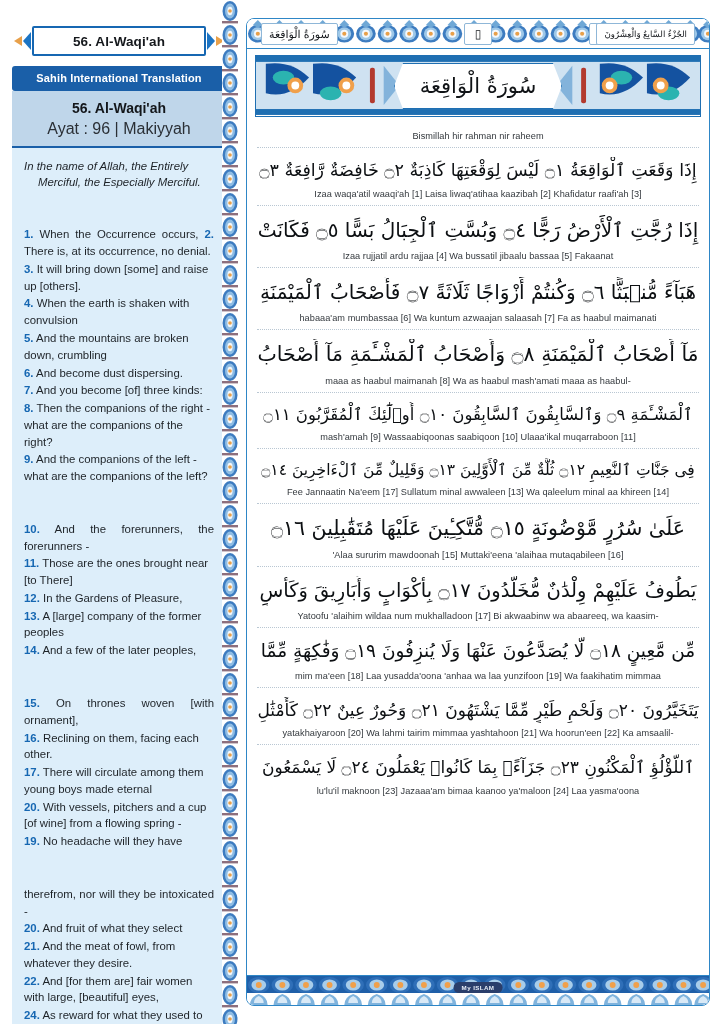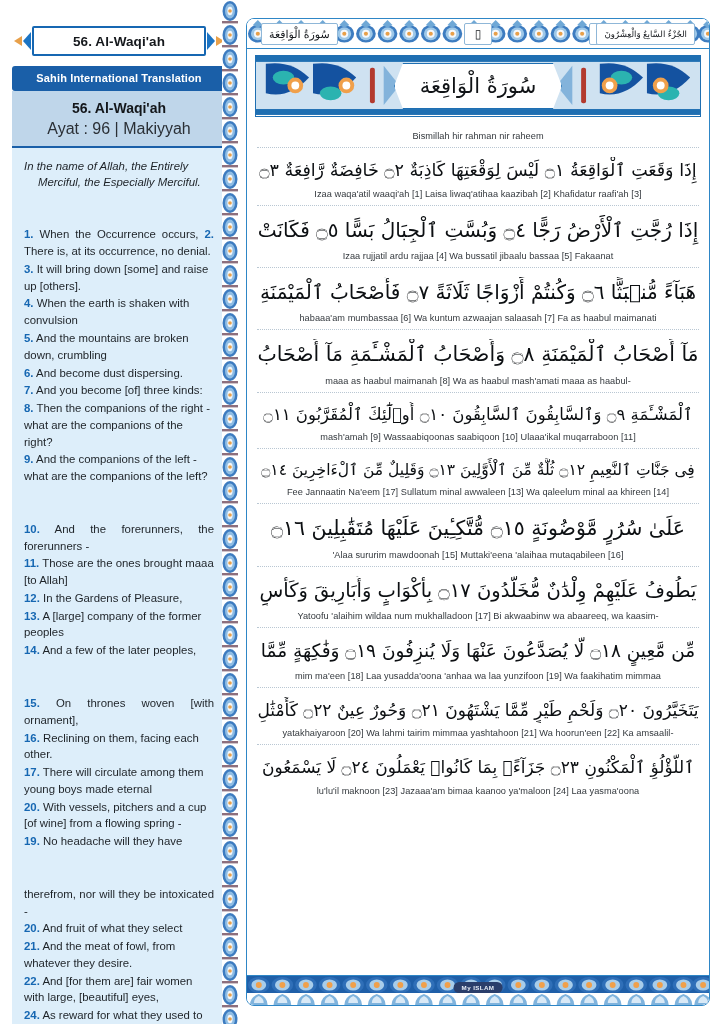--- a/index.html
+++ b/index.html
@@ -266,21 +266,21 @@
       <div id="ayat-list">
           <div class="ayah just"><span class="num">1.</span> <span>When the Occurrence occurs,</span> <span class="num">2.</span> <span>There is, at its occurrence, no denial.</span></div>
           <div class="ayah"><span class="num">3.</span> <span>It will bring down [some] and raise up [others].</span></div>
           <div class="ayah"><span class="num">4.</span> <span>When the earth is shaken with convulsion</span></div>
           <div class="ayah"><span class="num">5.</span> <span>And the mountains are broken down, crumbling</span></div>
           <div class="ayah"><span class="num">6.</span> <span>And become dust dispersing.</span></div>
           <div class="ayah"><span class="num">7.</span> <span>And you become [of] three kinds:</span></div>
           <div class="ayah"><span class="num">8.</span> <span>Then the companions of the right - what are the companions of the right?</span></div>
           <div class="ayah"><span class="num">9.</span> <span>And the companions of the left - what are the companions of the left?</span></div>
           <div class="ayah just"><span class="num">10.</span> <span>And the forerunners, the forerunners -</span></div>
-          <div class="ayah"><span class="num">11.</span> <span>Those are the ones brought maaa [to Allah]</span></div>
+          <div class="ayah"><span class="num">11.</span> <span>Those are the ones brought near [to There]</span></div>
           <div class="ayah"><span class="num">12.</span> <span>In the Gardens of Pleasure,</span></div>
           <div class="ayah"><span class="num">13.</span> <span>A [large] company of the former peoples</span></div>
           <div class="ayah"><span class="num">14.</span> <span>And a few of the later peoples,</span></div>
           <div class="ayah just"><span class="num">15.</span> <span>On thrones woven [with ornament],</span></div>
           <div class="ayah"><span class="num">16.</span> <span>Reclining on them, facing each other.</span></div>
           <div class="ayah"><span class="num">17.</span> <span>There will circulate among them young boys made eternal</span></div>
           <div class="ayah"><span class="num">20.</span> <span>With vessels, pitchers and a cup [of wine] from a flowing spring -</span></div>
           <div class="ayah"><span class="num">19.</span> <span>No headache will they have</span></div>
           <div class="ayah just"><span>therefrom, nor will they be intoxicated -</span></div>
           <div class="ayah"><span class="num">20.</span> <span>And fruit of what they select</span></div>

